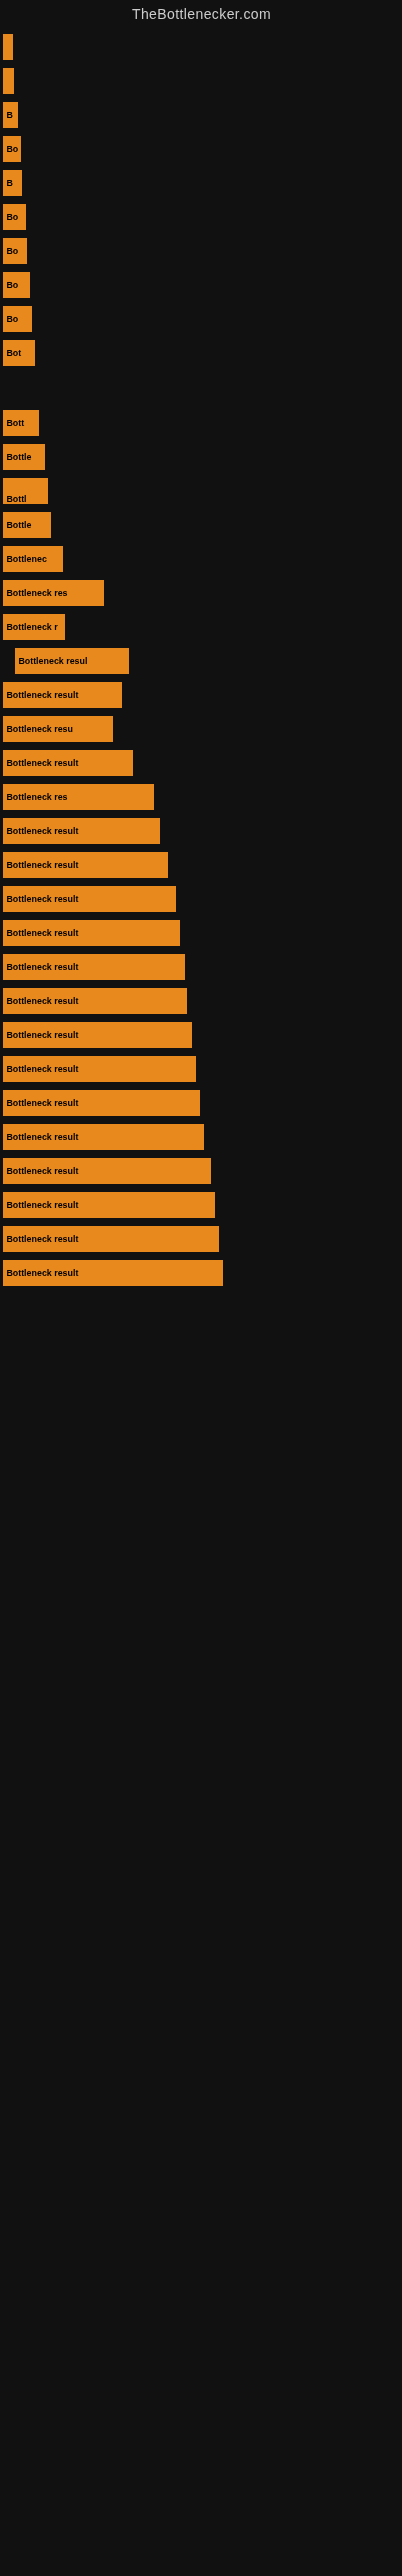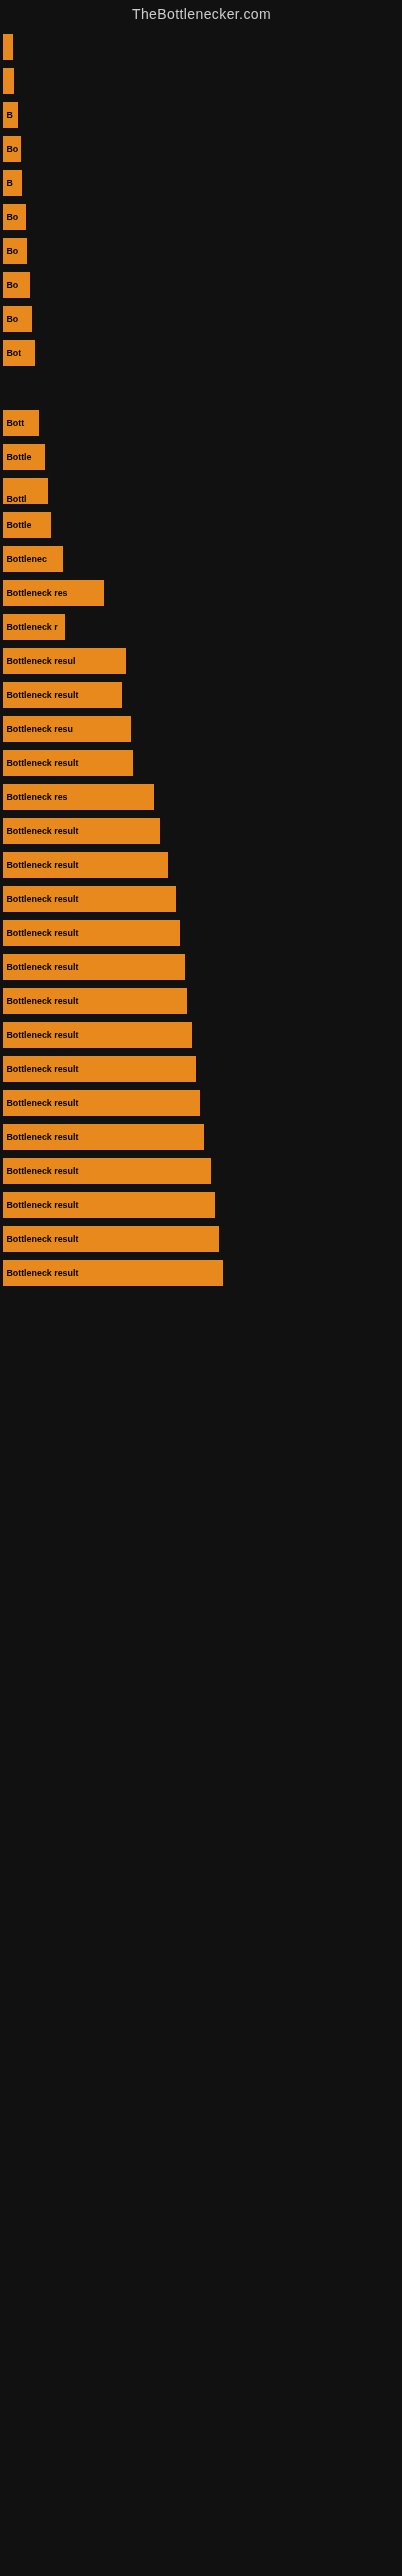--- a/index.html
+++ b/index.html
@@ -129,31 +129,31 @@
       <div class="bar" style="width: 101px;">
         <span class="bar-label">Bottleneck res</span>
       </div>
     </div>
     <div class="bar-row">
       <div class="bar" style="width: 62px;">
         <span class="bar-label">Bottleneck r</span>
       </div>
     </div>
     <div class="bar-row">
-      <div class="bar" style="width: 123px;">
+      <div class="bar" style="width: 114px; margin-left: 12px;">
         <span class="bar-label">Bottleneck resul</span>
       </div>
     </div>
     <div class="bar-row">
       <div class="bar" style="width: 119px;">
         <span class="bar-label">Bottleneck result</span>
       </div>
     </div>
     <div class="bar-row">
-      <div class="bar" style="width: 128px;">
+      <div class="bar" style="width: 110px;">
         <span class="bar-label">Bottleneck resu</span>
       </div>
     </div>
     <div class="bar-row">
       <div class="bar" style="width: 130px;">
         <span class="bar-label">Bottleneck result</span>
       </div>
     </div>
     <div class="bar-row">
       <div class="bar" style="width: 151px;">

